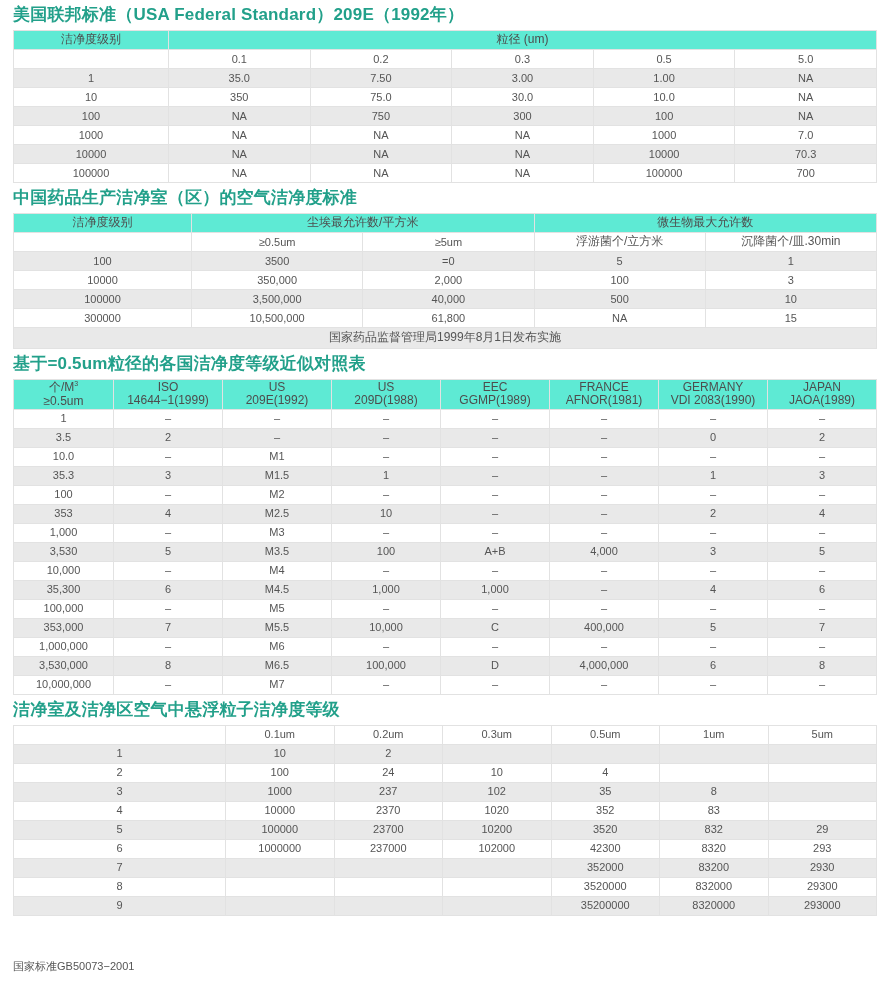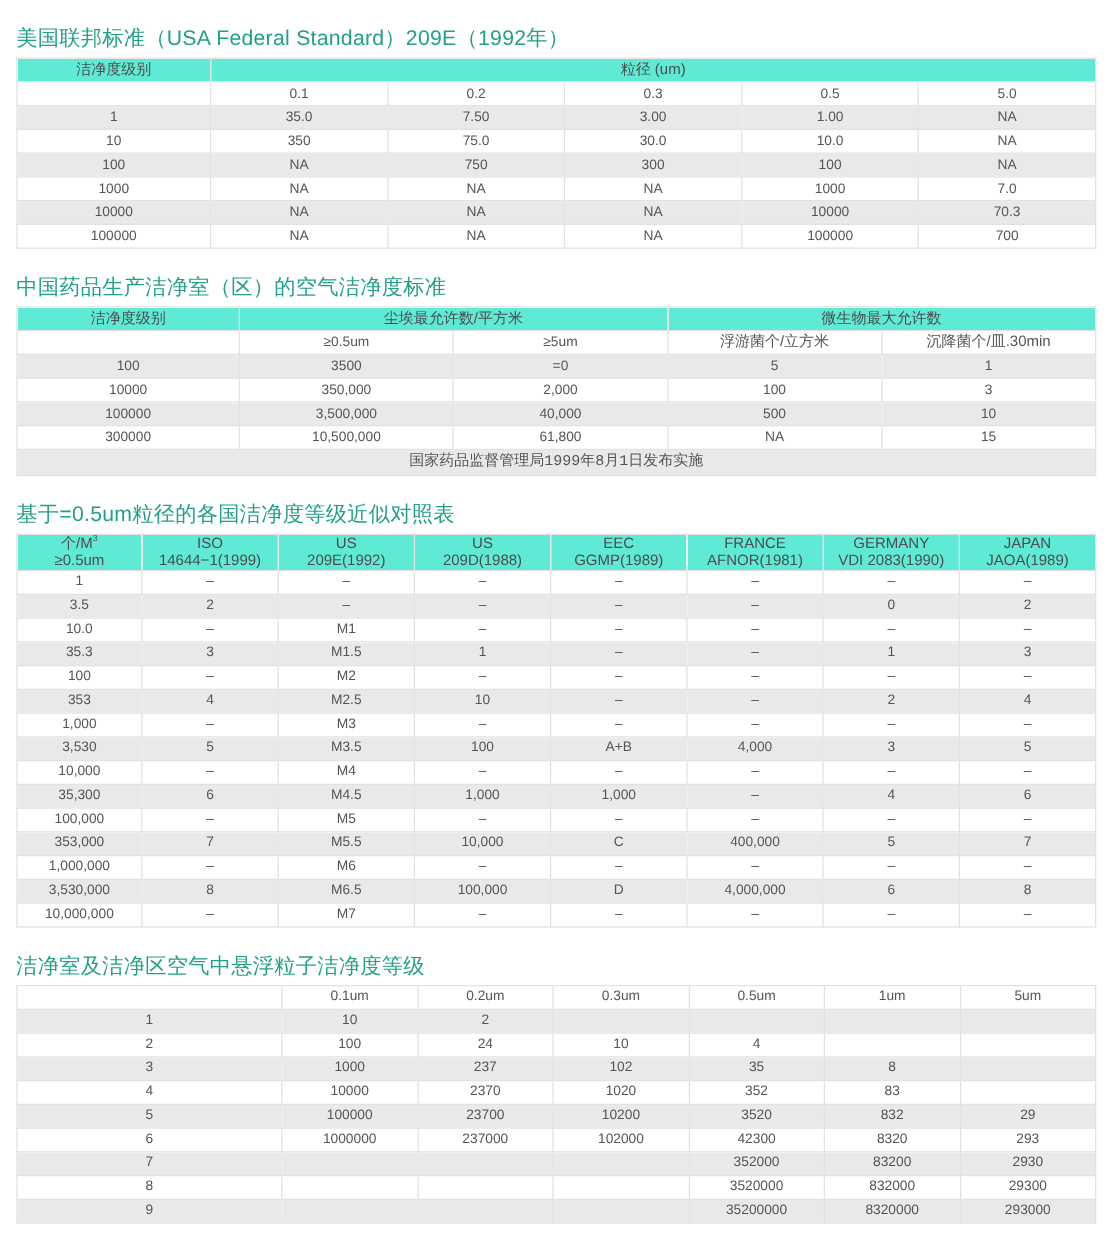--- a/index.html
+++ b/index.html
@@ -20,24 +20,24 @@
     height: 991px;
     padding: 0;
   }
   .section {
     padding: 0 13px;
     box-sizing: border-box;
   }
   .sec-title {
     color: #22a08a;
     font-size: 17px;
-    font-weight: 400;
+    font-weight: 700;
     letter-spacing: 0.2px;
     line-height: 1;
-    padding: 22px 0 7px 0;
+    padding: 6px 0 7px 0;
     white-space: nowrap;
   }
   table.grid {
     width: 864px;
     border-collapse: collapse;
     table-layout: fixed;
     font-size: 11px;
     color: #555;
   }
   table.grid td, table.grid th {
@@ -63,21 +63,20 @@
   tr.alt > td {
     background: #e9e9e9;
   }
   tr.norm > td {
     background: #ffffff;
   }
   tr.foot > td {
     background: #e9e9e9;
     font-size: 12px;
     height: 20px;
-    font-family: Liberation Mono, monospace;
   }
   .cn { font-size: 12px; }
   td.two-line {
     height: 34px;
     line-height: 1.25;
     font-size: 11.5px;
     white-space: normal;
   }
   .note {
     font-size: 11px;

